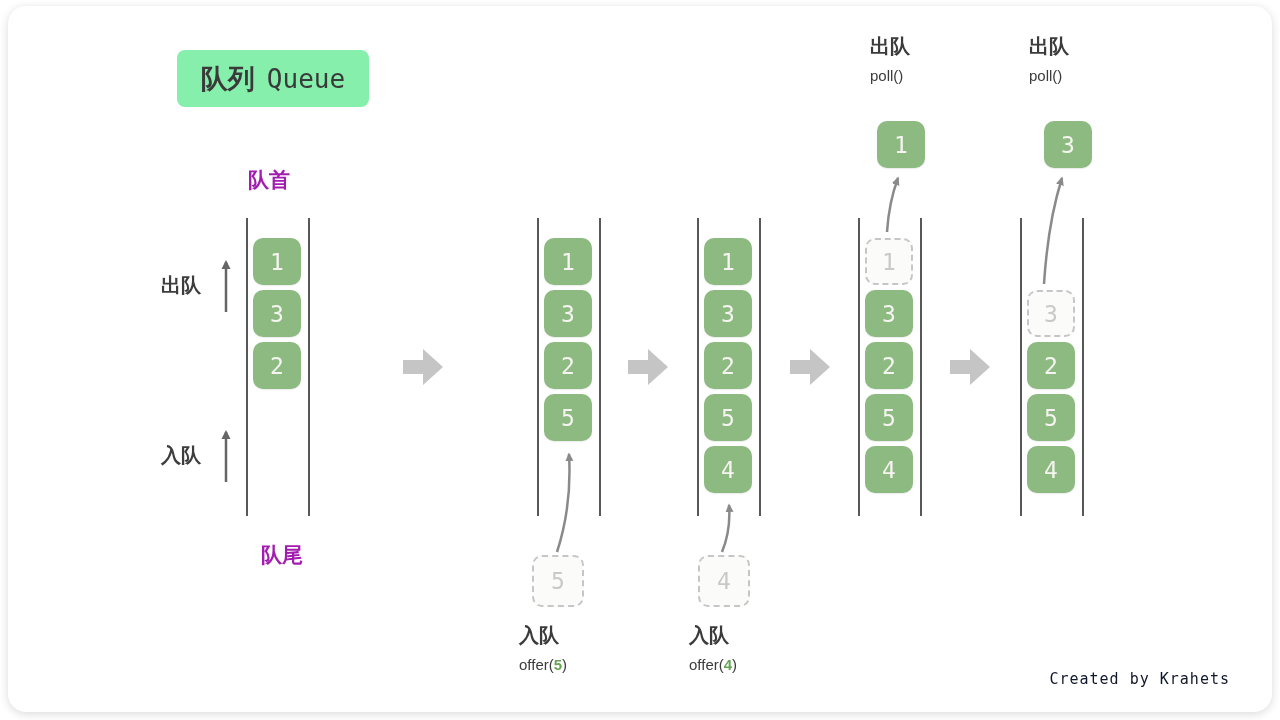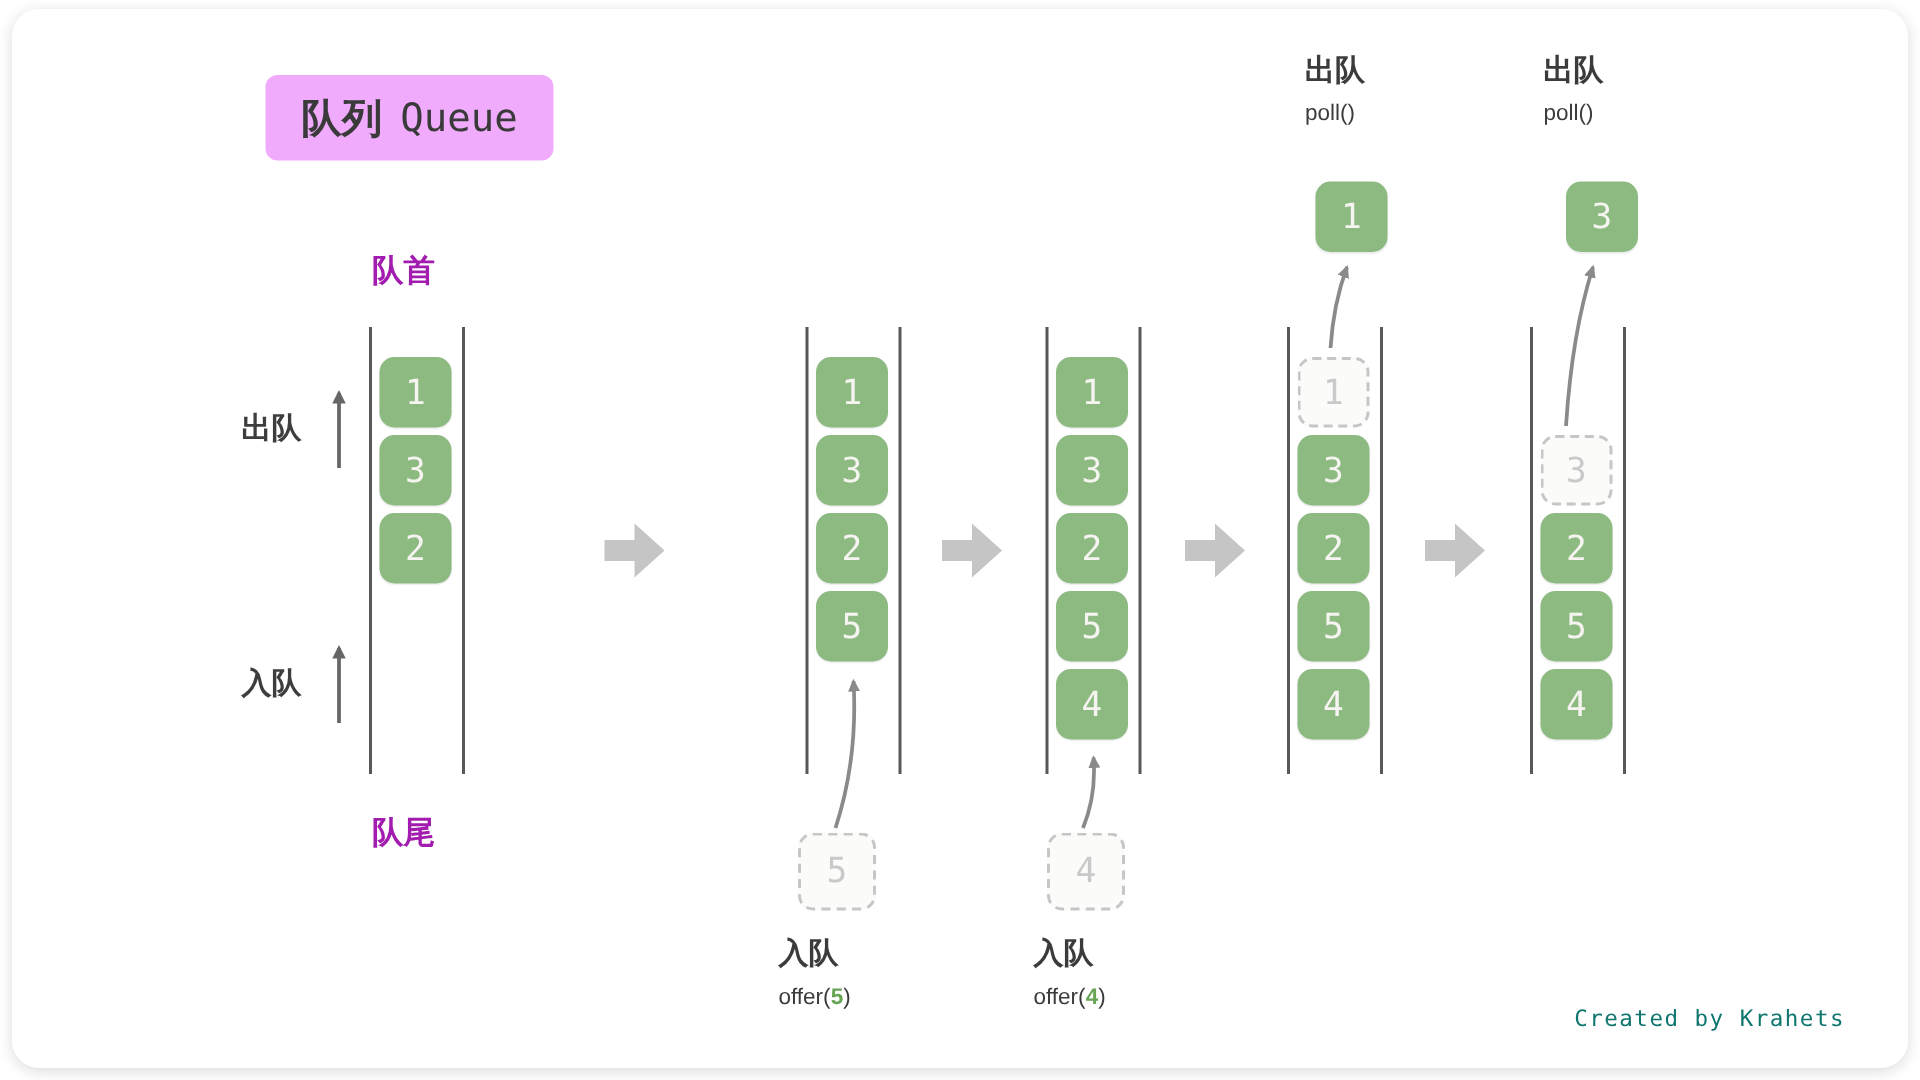--- a/index.html
+++ b/index.html
@@ -8,21 +8,21 @@
     font-family:"DejaVu Sans","Liberation Sans",sans-serif;
     overflow:hidden;
   }
   .canvas{
     position:absolute;left:8px;top:6px;width:1264px;height:706px;
     background:#ffffff;border-radius:18px;
     box-shadow:0 2px 10px rgba(0,0,0,.15);
   }
   .title-badge{
     position:absolute;left:169px;top:44px;width:192px;height:57px;
-    background:#f0abfc;border-radius:8px;
+    background:#86efac;border-radius:8px;
     display:flex;align-items:center;justify-content:center;gap:12px;
   }
   .title-cn{font-size:27px;font-weight:700;color:#3a3a3a;}
   .title-en{font-family:"DejaVu Sans Mono","Liberation Mono",monospace;font-size:26px;color:#3a3a3a;}
 
   .static-label{position:absolute;color:#a21caf;font-weight:700;font-size:21px;white-space:nowrap;}
   .side-label{position:absolute;color:#3d3d3d;font-weight:700;font-size:20px;white-space:nowrap;}
 
   .rail{position:absolute;width:1.5px;top:212px;height:298px;background:#585858;}
 
@@ -37,36 +37,36 @@
   .qbox.pending{width:52px;height:52px;}
 
   .op{position:absolute;color:#3b3b3b;white-space:nowrap;}
   .op .op-name{font-size:20px;font-weight:600;margin-bottom:7px;}
   .op .op-code{font-family:Liberation Sans, sans-serif;font-size:15px;}
   .op .op-code .arg{color:#67a554;font-weight:700;}
 
   .watermark{
     position:absolute;right:42px;bottom:24px;
     font-family:"DejaVu Sans Mono","Liberation Mono",monospace;
-    font-size:15px;color:#0f766e;letter-spacing:1px;
+    font-size:15px;color:#0f172a;letter-spacing:1px;
   }
   svg.overlay{position:absolute;left:0;top:0;pointer-events:none;}
 </style>
 </head>
 <body>
 
 <div class="canvas">
 
   <div class="title-badge">
     <span class="title-cn">队列</span>
     <span class="title-en">Queue</span>
   </div>
 
   <div class="static-label" style="left:240px;top:160px;">队首</div>
-  <div class="static-label" style="left:240px;top:535px;">队尾</div>
+  <div class="static-label" style="left:253px;top:535px;">队尾</div>
   <div class="side-label" style="left:153px;top:266px;">出队</div>
   <div class="side-label" style="left:153px;top:436px;">入队</div>
 
   <div id="columns">
       <div>
         <div class="rail" style="left: 238px;"></div>
         <div class="rail" style="left: 300px;"></div>
         <div class="qbox solid" style="left: 245px; top: 232px;">1</div>
         <div class="qbox solid" style="left: 245px; top: 284px;">3</div>
         <div class="qbox solid" style="left: 245px; top: 336px;">2</div>

